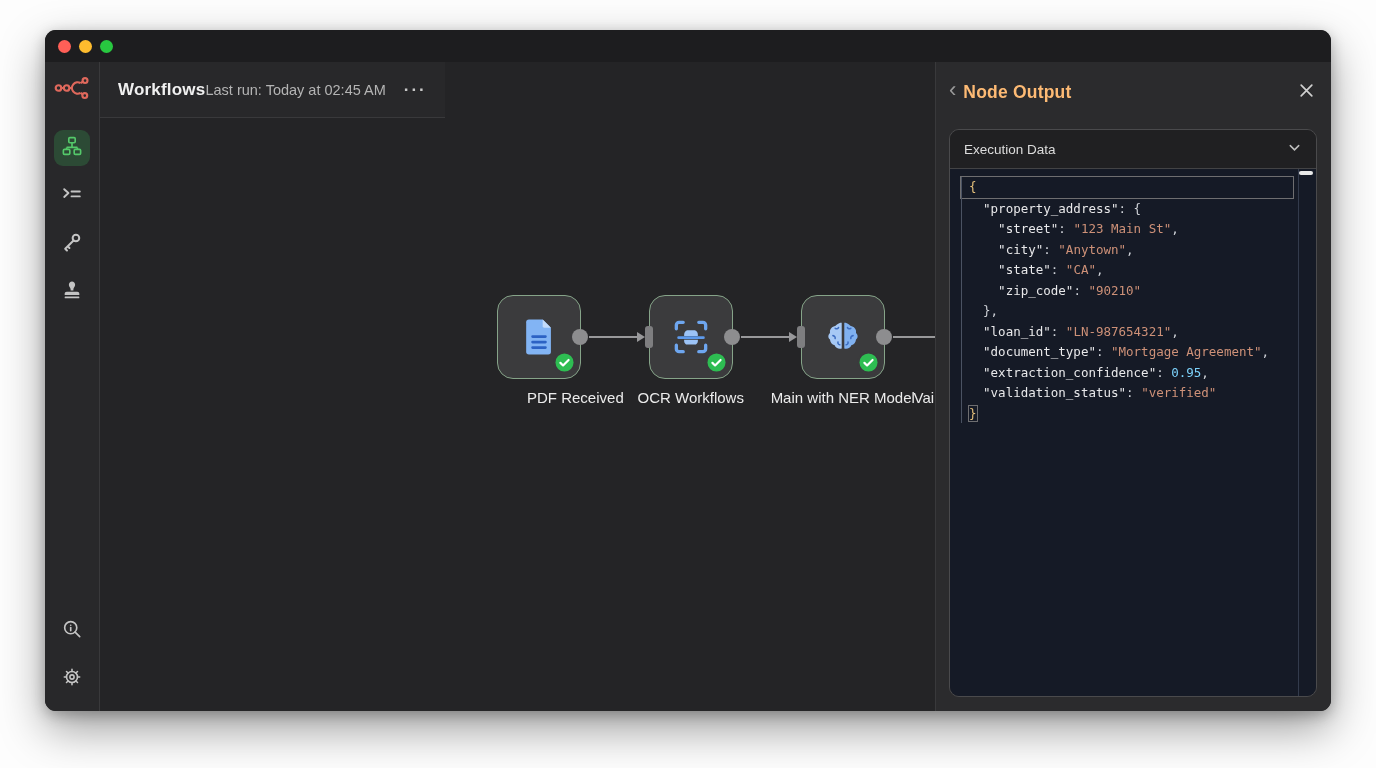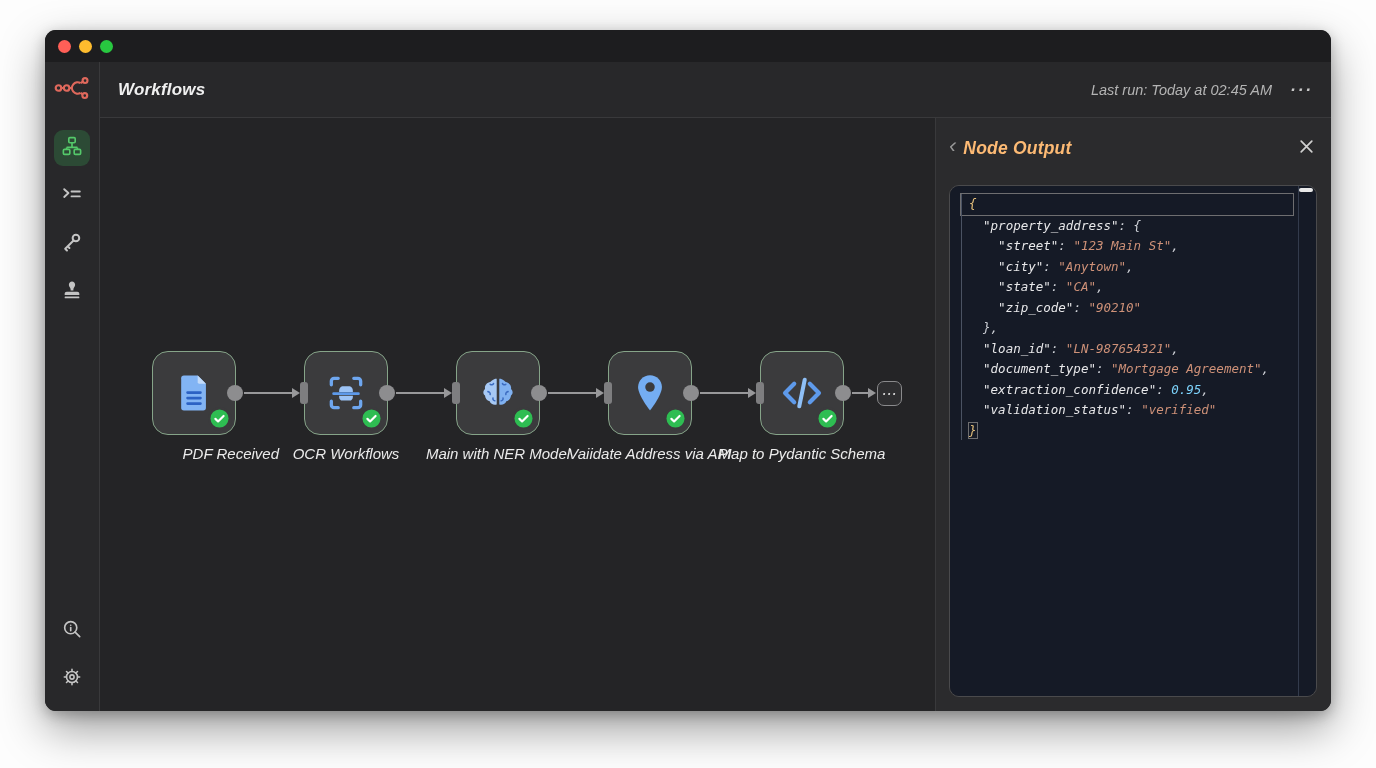--- a/index.html
+++ b/index.html
@@ -15,21 +15,21 @@
 
   
   .body-row { flex:1; display:flex; min-height:0; }
   .sidebar { width:55px; flex:0 0 auto; background:#28282a; border-right:1px solid #39393b; display:flex; flex-direction:column; align-items:center; }
   .logo-wrap { height:56px; display:flex; align-items:center; justify-content:center; width:100%; }
   .side-item { width:36px; height:36px; margin-top:12px; border-radius:9px; display:flex; align-items:center; justify-content:center; cursor:pointer; }
   .side-item.active { background:#2c4a35; }
   .side-spacer { flex:1; }
   .side-bottom { margin-bottom:14px; display:flex; flex-direction:column; align-items:center; }
 
-  .main-col { flex:1; display:flex; flex-direction:column; min-width:0;font-style:italic; }
+  .main-col { flex:1; display:flex; flex-direction:row; min-width:0; }
   .header { height:56px; flex:0 0 auto; background:#28282a; border-bottom:1px solid #39393b; display:flex; align-items:center; padding:0 16px 0 18px; }
   .header h1 { font-size:17px; font-weight:600; color:#f0f0f0; letter-spacing:.2px; }
   .header .h-spacer { flex:1; }
   .last-run { font-size:14.5px; color:#b4b4b4; margin-right:16px; }
   .menu-dots { color:#c8c8c8; font-size:17px; font-weight:bold; letter-spacing:2px; cursor:pointer; line-height:1; padding:4px 2px; }
 
   .content-row { flex:1; display:flex; min-height:0; }
 
   
   .canvas { flex:1; position:relative; background:#242426; overflow:hidden; }
@@ -280,20 +280,29 @@
             <span class="panel-title">Node Output</span>
             <span class="p-spacer"></span>
             <span class="close-x">
               <svg width="17" height="17" viewBox="0 0 16 16" fill="none" stroke="#d0d0d0" stroke-width="1.6" stroke-linecap="round">
                 <path d="M3 3l10 10M13 3L3 13"></path>
               </svg>
             </span>
           </div>
 
           <div class="exec-card">
+            <div class="exec-head">
+              <span class="exec-label">Execution Data</span>
+              <span class="exec-spacer"></span>
+              <span>
+                <svg width="15" height="15" viewBox="0 0 16 16" fill="none" stroke="#bdbdbd" stroke-width="1.6" stroke-linecap="round">
+                  <path d="M3.5 6l4.5 4.5L12.5 6"></path>
+                </svg>
+              </span>
+            </div>
             <div class="code-area">
               <div>
                   <div class="cl cursor-line"><span class="c-hl">{</span></div>
                   <div class="cl"><span class="c-pun">  </span><span class="c-key">"property_address"</span><span class="c-pun">: {</span></div>
                   <div class="cl"><span class="c-pun">    </span><span class="c-key">"street"</span><span class="c-pun">: </span><span class="c-str">"123 Main St"</span><span class="c-pun">,</span></div>
                   <div class="cl"><span class="c-pun">    </span><span class="c-key">"city"</span><span class="c-pun">: </span><span class="c-str">"Anytown"</span><span class="c-pun">,</span></div>
                   <div class="cl"><span class="c-pun">    </span><span class="c-key">"state"</span><span class="c-pun">: </span><span class="c-str">"CA"</span><span class="c-pun">,</span></div>
                   <div class="cl"><span class="c-pun">    </span><span class="c-key">"zip_code"</span><span class="c-pun">: </span><span class="c-str">"90210"</span></div>
                   <div class="cl"><span class="c-pun">  },</span></div>
                   <div class="cl"><span class="c-pun">  </span><span class="c-key">"loan_id"</span><span class="c-pun">: </span><span class="c-str">"LN-987654321"</span><span class="c-pun">,</span></div>

